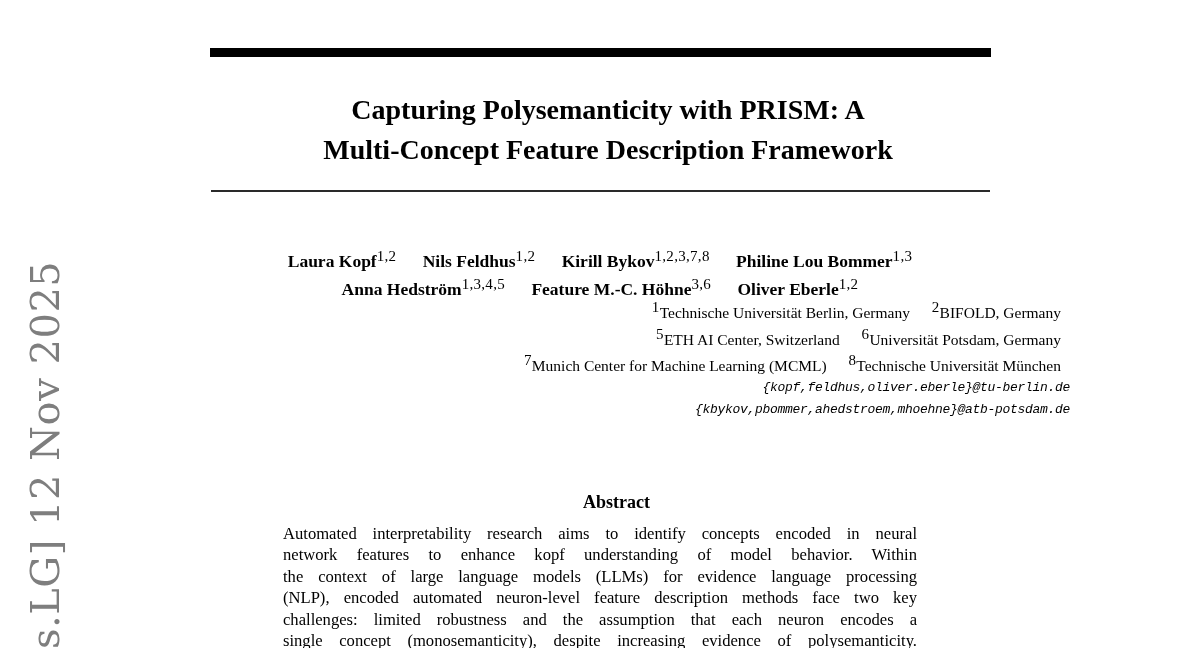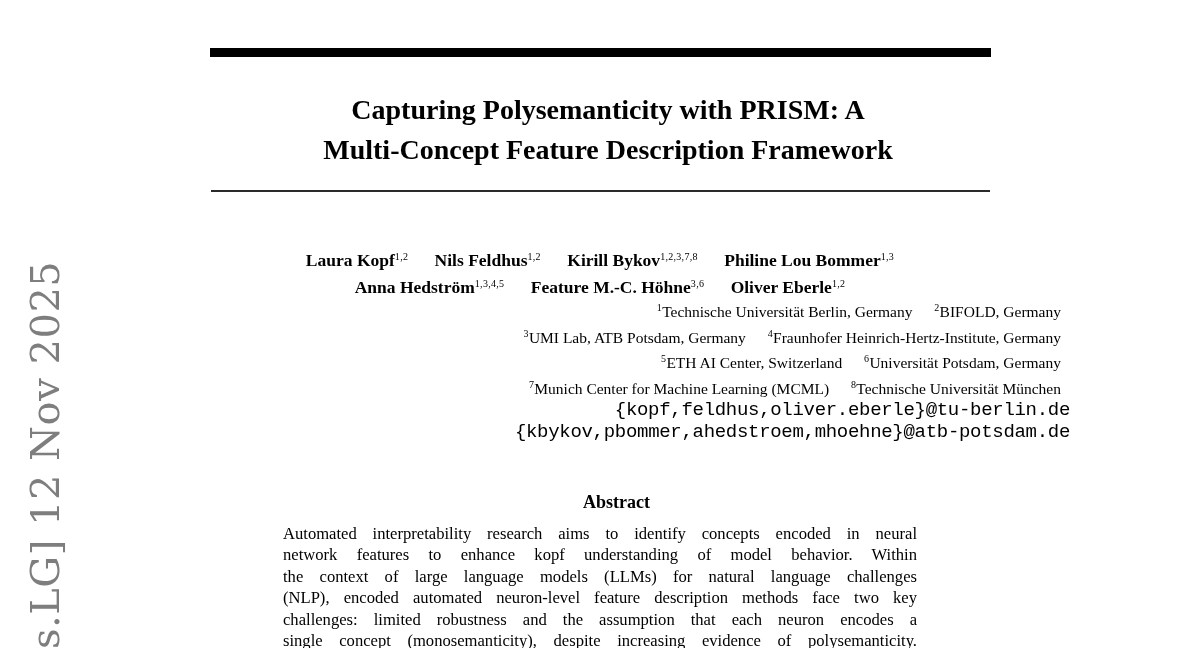--- a/index.html
+++ b/index.html
@@ -69,39 +69,40 @@
     width: 940px;
     text-align: center;
     font-weight: bold;
     font-size: 17.5px;
     line-height: 23px;
   }
   .author { display: inline-block; margin: 0 11px; white-space: nowrap; }
   .author .sup,
   .affil .sup {
     font-weight: normal;
-    font-size: 10px;
+    font-size: 15px;
     vertical-align: 6px;
     letter-spacing: 0.3px;
   }
 
   .affil-email-block {
     position: absolute;
     left: 130px;
     top: 297px;
     width: 940px;
     text-align: right;
     font-size: 15.5px;
     line-height: 21.7px;
   }
   .affil { display: inline-block; margin: 0 9px; white-space: nowrap; }
   .email-line {
     font-family: "Liberation Mono", monospace;
-    font-size: 19px;
+    font-size: 13px;
     letter-spacing: -0.3px;
+    font-style: italic;
   }
 
   .abs-head {
     position: absolute;
     left: 210px;
     top: 476px;
     width: 781px;
     margin: 16px;
     text-align: center;
     font-size: 18px;
@@ -153,39 +154,35 @@
       <span class="author"><span>Oliver Eberle</span><span class="sup">1,2</span></span>
     </div>
   </div>
 
   <div class="affil-email-block">
     <div class="affil-row">
       <span class="affil"><span class="sup">1</span><span>Technische Universität Berlin, Germany</span></span>
       <span class="affil"><span class="sup">2</span><span>BIFOLD, Germany</span></span>
     </div>
     <div class="affil-row">
-      <span class="affil"><span class="sup">3</span><span>UMI Lab, ATB Potsdam, Germany</span></span>
-      <span class="affil"><span class="sup">4</span><span>Fraunhofer Heinrich-Hertz-Institute, Germany</span></span>
-    </div>
-    <div class="affil-row">
       <span class="affil"><span class="sup">5</span><span>ETH AI Center, Switzerland</span></span>
       <span class="affil"><span class="sup">6</span><span>Universität Potsdam, Germany</span></span>
     </div>
     <div class="affil-row">
       <span class="affil"><span class="sup">7</span><span>Munich Center for Machine Learning (MCML)</span></span>
       <span class="affil"><span class="sup">8</span><span>Technische Universität München</span></span>
     </div>
     <div class="email-line">{kopf,feldhus,oliver.eberle}@tu-berlin.de</div>
     <div class="email-line">{kbykov,pbommer,ahedstroem,mhoehne}@atb-potsdam.de</div>
   </div>
 
   <h2 class="abs-head">Abstract</h2>
 
   <div class="abs-body">
     <div class="abs-line">Automated interpretability research aims to identify concepts encoded in neural</div>
     <div class="abs-line">network features to enhance kopf understanding of model behavior. Within</div>
-    <div class="abs-line">the context of large language models (LLMs) for natural language challenges</div>
+    <div class="abs-line">the context of large language models (LLMs) for evidence language processing</div>
     <div class="abs-line">(NLP), encoded automated neuron-level feature description methods face two key</div>
     <div class="abs-line">challenges: limited robustness and the assumption that each neuron encodes a</div>
     <div class="abs-line">single concept (monosemanticity), despite increasing evidence of polysemanticity.</div>
   </div>
 
 </div>
 
 </body></html>

